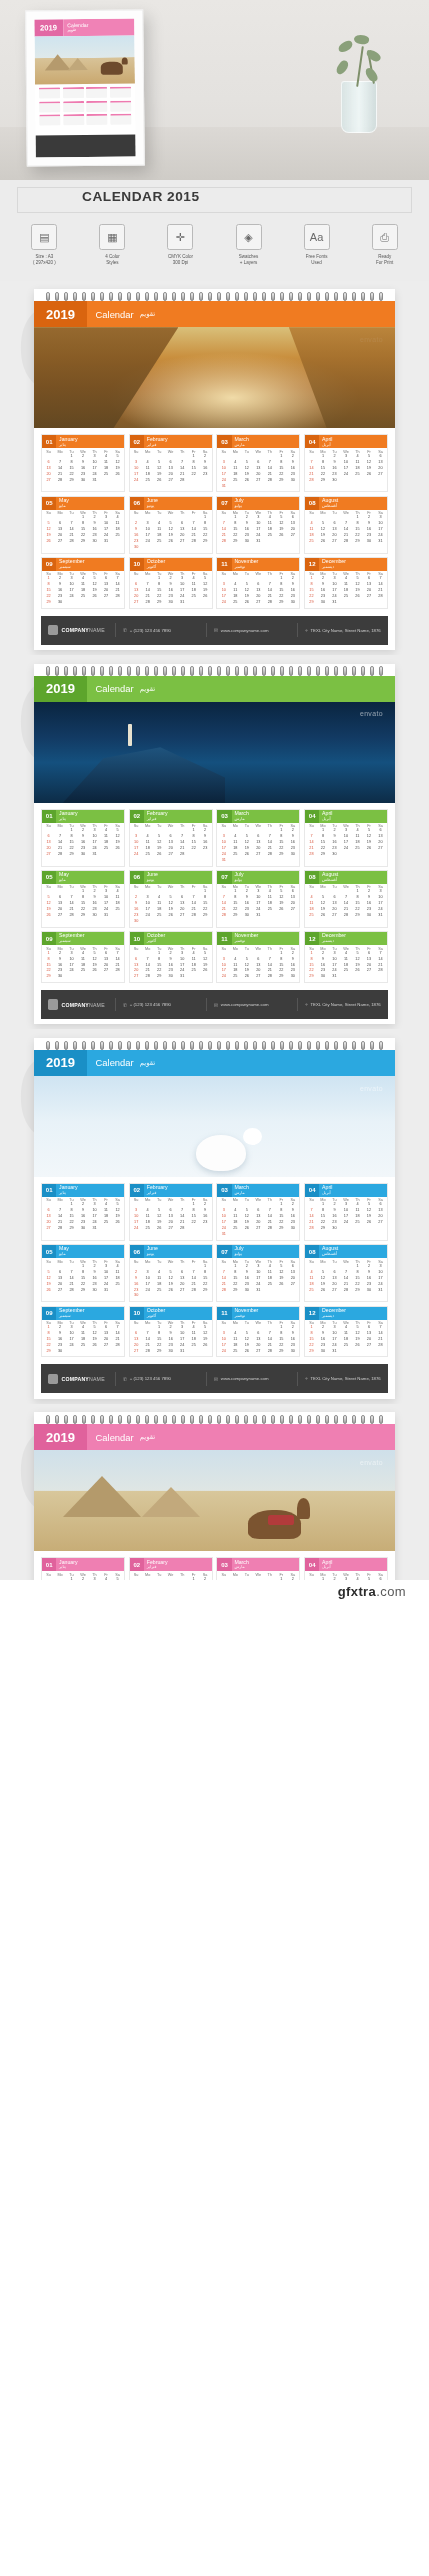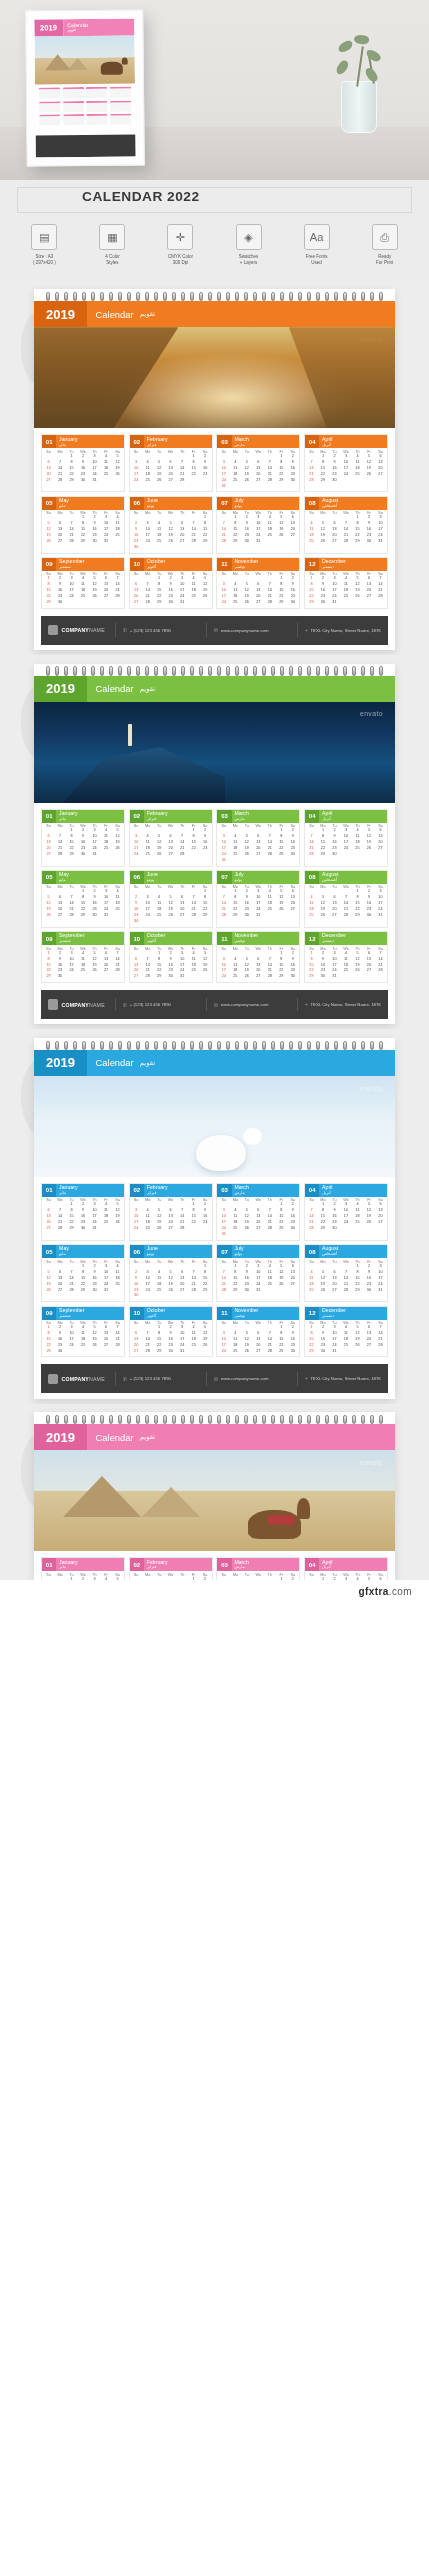--- a/index.html
+++ b/index.html
@@ -223,21 +223,21 @@
     background:#7b5430; border-radius:50% 50% 18% 18%;
   }
   .ph-desert .saddle{
     position:absolute; right:28%; bottom:26%; width:26px; height:10.3px;
     background:#b23b3b; border-radius:2.6px;
   }
 
   .gfx-footer {
     width:429px; height:24px; background:#ffffff;
     display:flex; align-items:center; justify-content:flex-end;
-    padding-right:17px; font-size:10px; color:#5a5a5a; letter-spacing:0.4px;
+    padding-right:23px; font-size:13px; color:#5a5a5a; letter-spacing:0.4px;
   }
   .gfx-footer b { color:#2c2c2c; }
 </style>
 </head>
 <body>
 
 <div class="page">
 
   <div class="hero">
     <div class="hero-floor"></div>
@@ -279,21 +279,21 @@
     <div class="stem" style="right:57px; bottom:96px; height:34px; transform:rotate(-10deg)"></div>
     <div class="leaf" style="right:76px; bottom:129px; transform:rotate(-25deg)"></div>
     <div class="leaf" style="right:60px; bottom:136px; transform:rotate(12deg)"></div>
     <div class="leaf" style="right:48px; bottom:120px; transform:rotate(38deg)"></div>
     <div class="leaf" style="right:79px; bottom:108px; transform:rotate(-50deg)"></div>
     <div class="leaf" style="right:50px; bottom:101px; transform:rotate(60deg)"></div>
   </div>
 
   <div class="titlebar">
     <div class="tb-line"></div>
-    <div class="bigtitle">CALENDAR 2022</div>
+    <div class="bigtitle">CALENDAR 2015</div>
   </div>
   <div class="features">
       <div class="feat">
         <div class="ficon">▤</div>
         <div class="flabel">Size : A3<br>( 297x420 )</div>
       </div>
       <div class="feat">
         <div class="ficon">▦</div>
         <div class="flabel">4 Color<br>Styles</div>
       </div>

